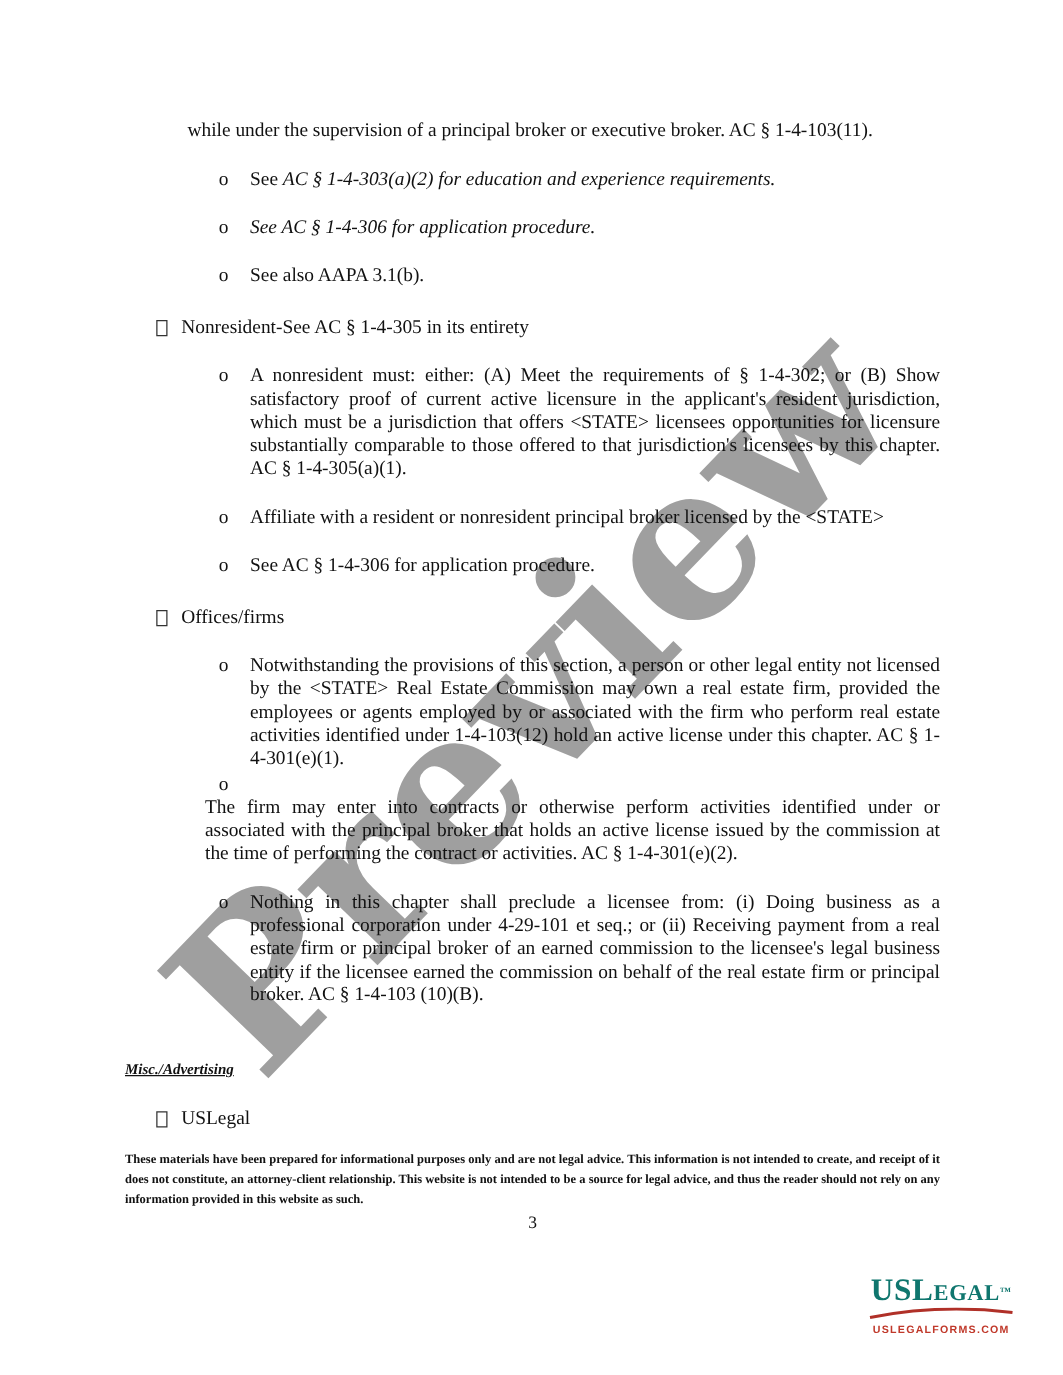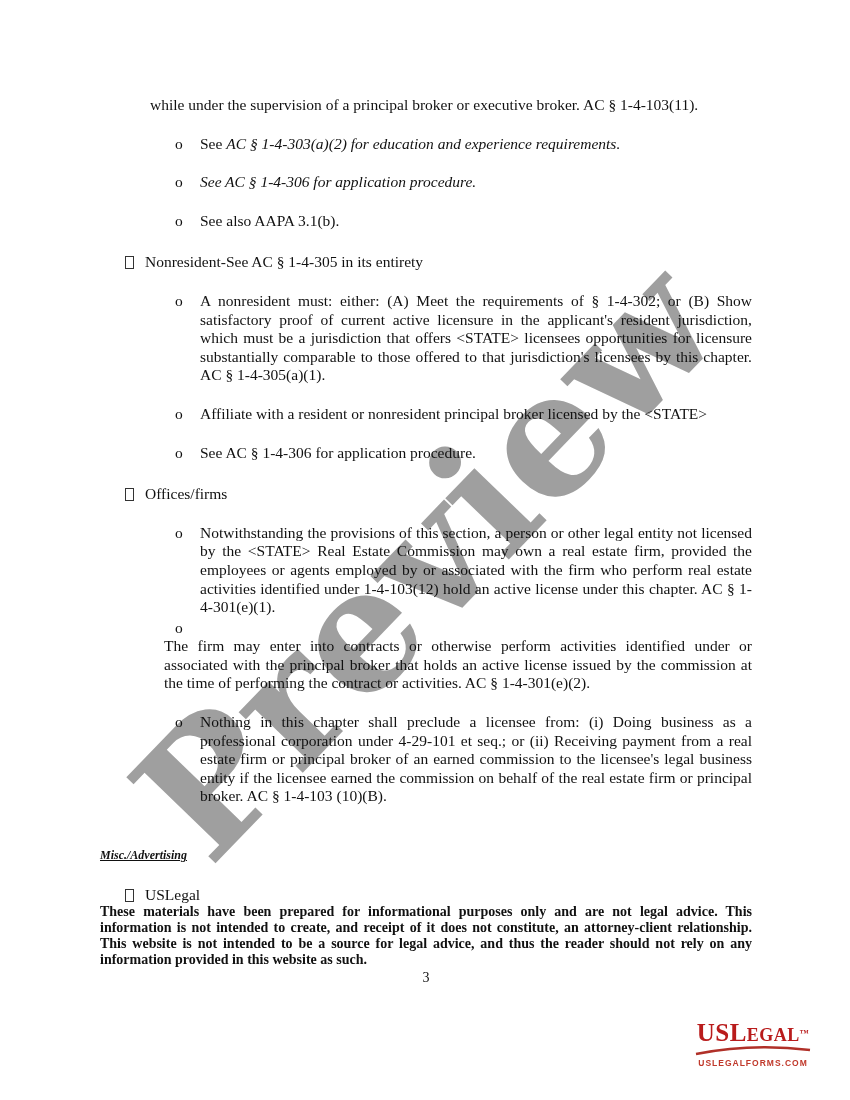--- a/index.html
+++ b/index.html
@@ -36,32 +36,32 @@
   }
   
   .cont { margin-left:64px; margin-top:0; }
   .tight { margin-top:2px; }
 
   .heading {
     margin-top:40px; font-weight:bold; font-style:italic;
     text-decoration:underline; font-size:12px;
   }
   .disclaimer {
-    font-weight:bold; font-size:14px; line-height:15.8px;
+    margin-top:16px; font-weight:bold; font-size:10px; line-height:15.8px;
     text-align:justify;
   }
   .pagenum { margin-top:2px; text-align:center; font-size:14px; }
 
   .logo {
     position:absolute; right:32px; top:1020px; z-index:1;
     width:130px; text-align:center;
   }
   .logo-brand {
     font-family:"Liberation Serif","DejaVu Serif",serif;
-    font-weight:bold; font-size:25px; color:#b91c1c;
+    font-weight:bold; font-size:25px; color:#0f766e;
     font-variant:small-caps; letter-spacing:0.5px; line-height:26px;
     white-space:nowrap;
   }
   .logo-brand sup { font-size:9px; vertical-align:top; }
   .logo-swoosh { display:block; margin:0 auto; }
   .logo-site {
     margin-top:2px; font-family:"Liberation Sans","DejaVu Sans",sans-serif;
     font-weight:bold; font-size:8.5px; color:#c0392b; letter-spacing:1px;
     white-space:nowrap;
   }

